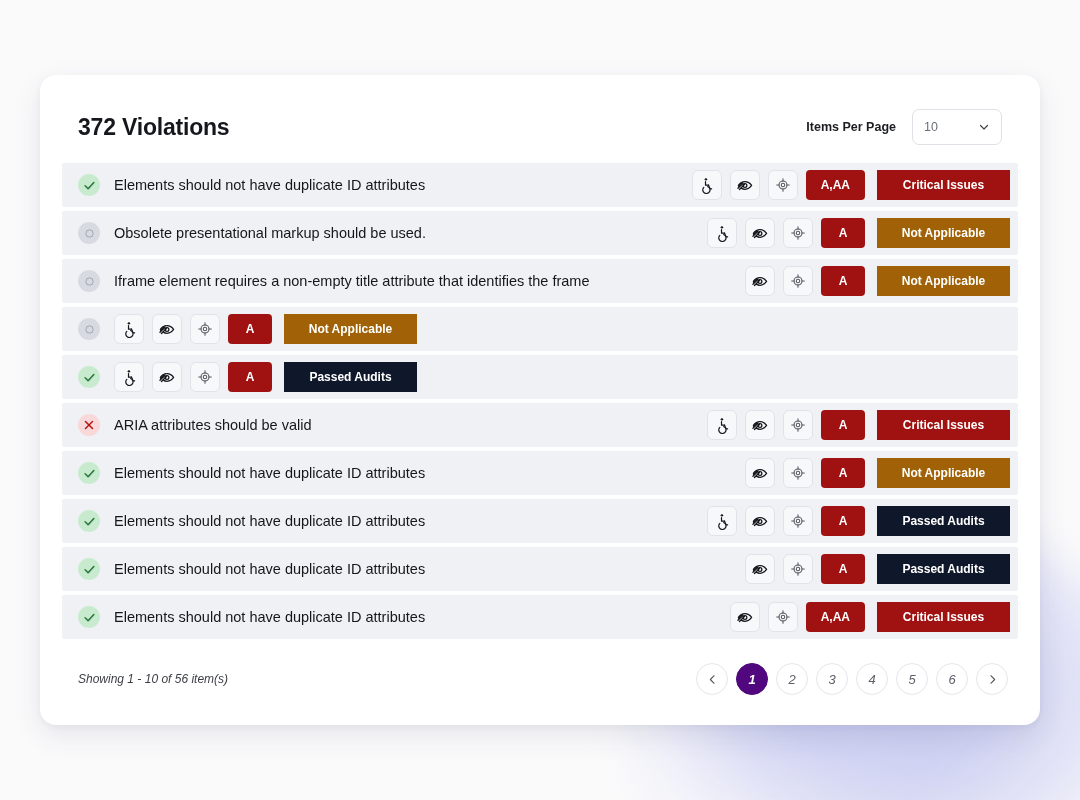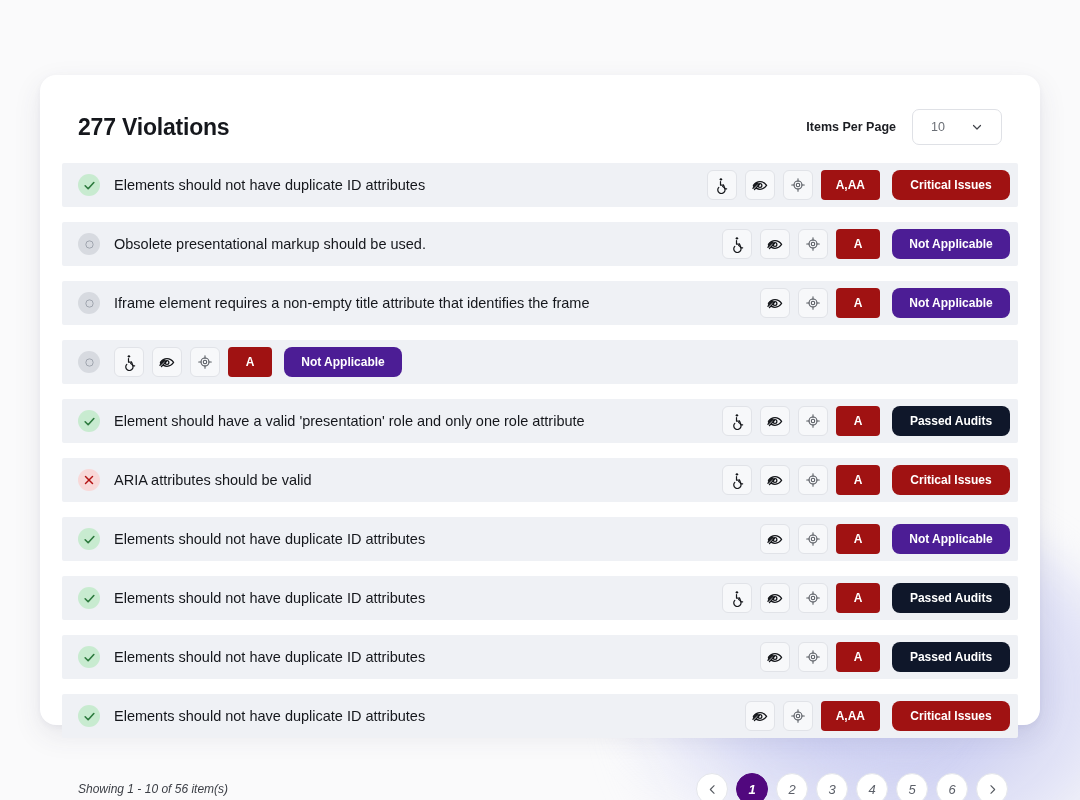--- a/index.html
+++ b/index.html
@@ -86,36 +86,36 @@
   }
   .ipp-select {
     width: 90px;
     height: 36px;
     border: 1px solid #dfe1e6;
     border-radius: 7px;
     background: #ffffff;
     display: flex;
     align-items: center;
     justify-content: space-between;
-    padding: 0 18px;
+    padding: 0 11px;
     font-size: 12.5px;
     color: #6b6f76;
     cursor: pointer;
   }
   .chev { width: 12px; height: 12px; display: block; }
 
   
   .rows { margin-top: 10px; }
 
   .row {
     display: flex;
     align-items: center;
     background: #eff1f5;
     height: 44px;
-    margin-bottom: 15px;
+    margin-bottom: 4px;
     padding: 0 8px 0 16px;
     border-radius: 2px;
   }
 
   .status-dot {
     width: 22px; height: 22px;
     border-radius: 50%;
     flex: 0 0 22px;
     display: flex;
     align-items: center;
@@ -170,34 +170,34 @@
     color: #ffffff;
     font-size: 12px;
     font-weight: bold;
     display: flex;
     align-items: center;
     justify-content: center;
     cursor: pointer;
   }
 
   .status-badge {
-    width: 118px;
+    width: 133px;
     height: 30px;
-    border-radius: 8px;
+    border-radius: 0;
     color: #ffffff;
     font-size: 12px;
     font-weight: bold;
     display: flex;
     align-items: center;
     justify-content: center;
     cursor: pointer;
     margin-left: 4px;
   }
   .status-badge.critical { background: #a01212; }
-  .status-badge.notapp   { background: #4c1d95; }
+  .status-badge.notapp   { background: #a16207; }
   .status-badge.passed   { background: #0f172a; }
 
   
   .card-footer {
     display: flex;
     align-items: center;
     justify-content: space-between;
     padding: 20px 10px 0 16px;
     font-style: italic;
   }
@@ -232,21 +232,21 @@
 </style>
 </head>
 <body>
 
 <div class="bg-glow"></div>
 <div class="bg-glow2"></div>
 
 <div class="card">
 
   <div class="card-header">
-    <div class="page-title">277 Violations</div>
+    <div class="page-title">372 Violations</div>
     <div class="header-right">
       <span class="ipp-label">Items Per Page</span>
       <div class="ipp-select">
         <span>10</span>
         <span class="chev">
           <svg viewBox="0 0 24 24" width="12" height="12" fill="none" stroke="#41444b" stroke-width="2.4" stroke-linecap="round" stroke-linejoin="round">
               <polyline points="5 9 12 16 19 9"></polyline>
             </svg>
         </span>
       </div>
@@ -433,21 +433,20 @@
         </div>
       </div>
       <div class="row">
         <div class="status-dot pass">
           <span>
             <svg viewBox="0 0 24 24" width="13" height="13" fill="none" stroke="#2d7a3e" stroke-width="3" stroke-linecap="round" stroke-linejoin="round">
               <polyline points="4 12.5 9.5 18 20 6.5"></polyline>
             </svg>
           </span>
         </div>
-        <div class="row-label">Element should have a valid 'presentation' role and only one role attribute</div>
         <div class="row-actions">
           <div class="icon-btn">
             <span>
               <svg viewBox="0 0 24 24" width="17" height="17" fill="none" stroke="#14161a" stroke-width="1.7" stroke-linecap="round" stroke-linejoin="round">
                 <circle cx="11.2" cy="3.3" r="1.7" fill="#14161a" stroke="none"></circle>
                 <path d="M10.6 6.4v5.1h4.3"></path>
                 <path d="M14.9 11.5l2.1 5.2h2.3"></path>
                 <path d="M13.6 13.4a5.1 5.1 0 1 1-5.4 1.2"></path>
               </svg>
             </span>

